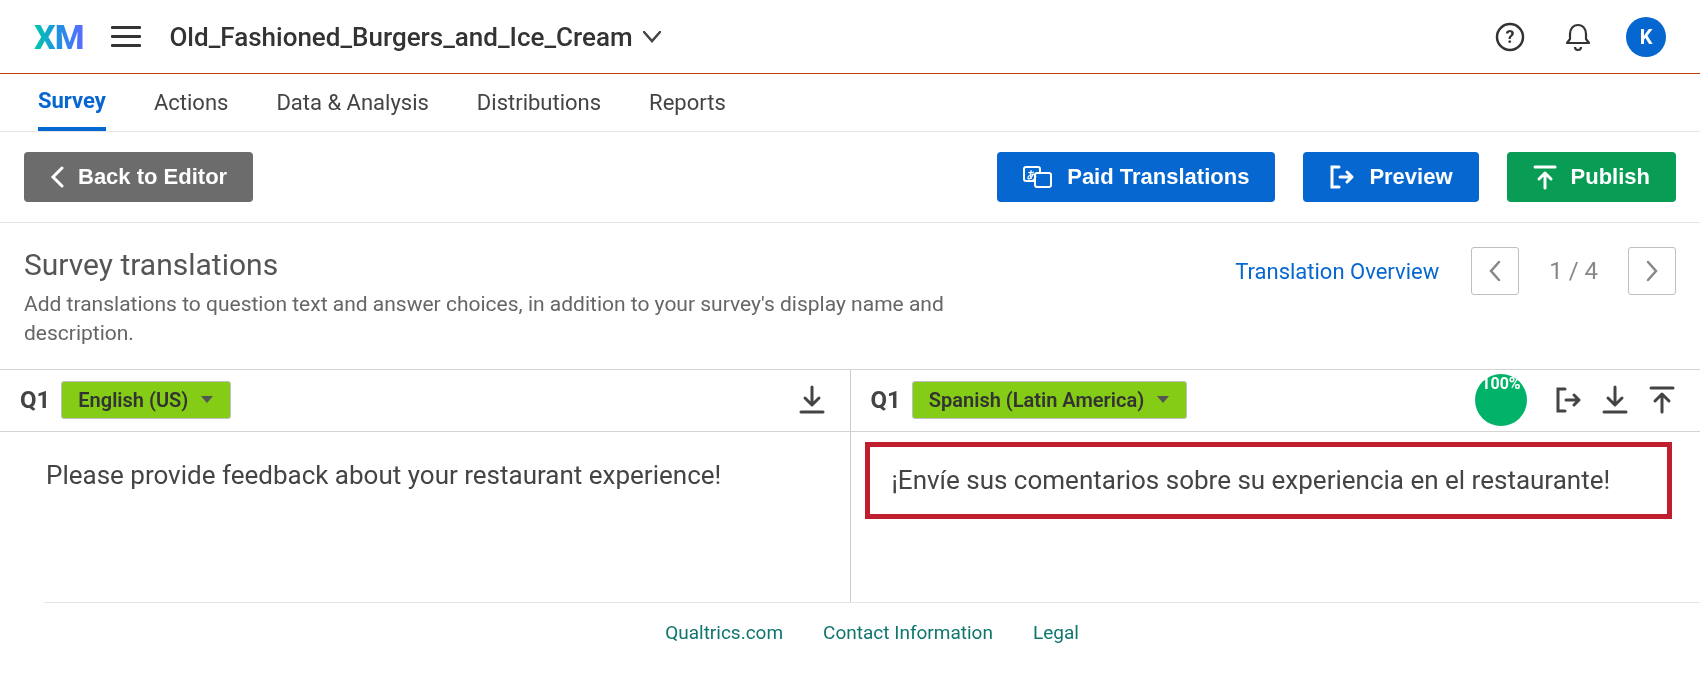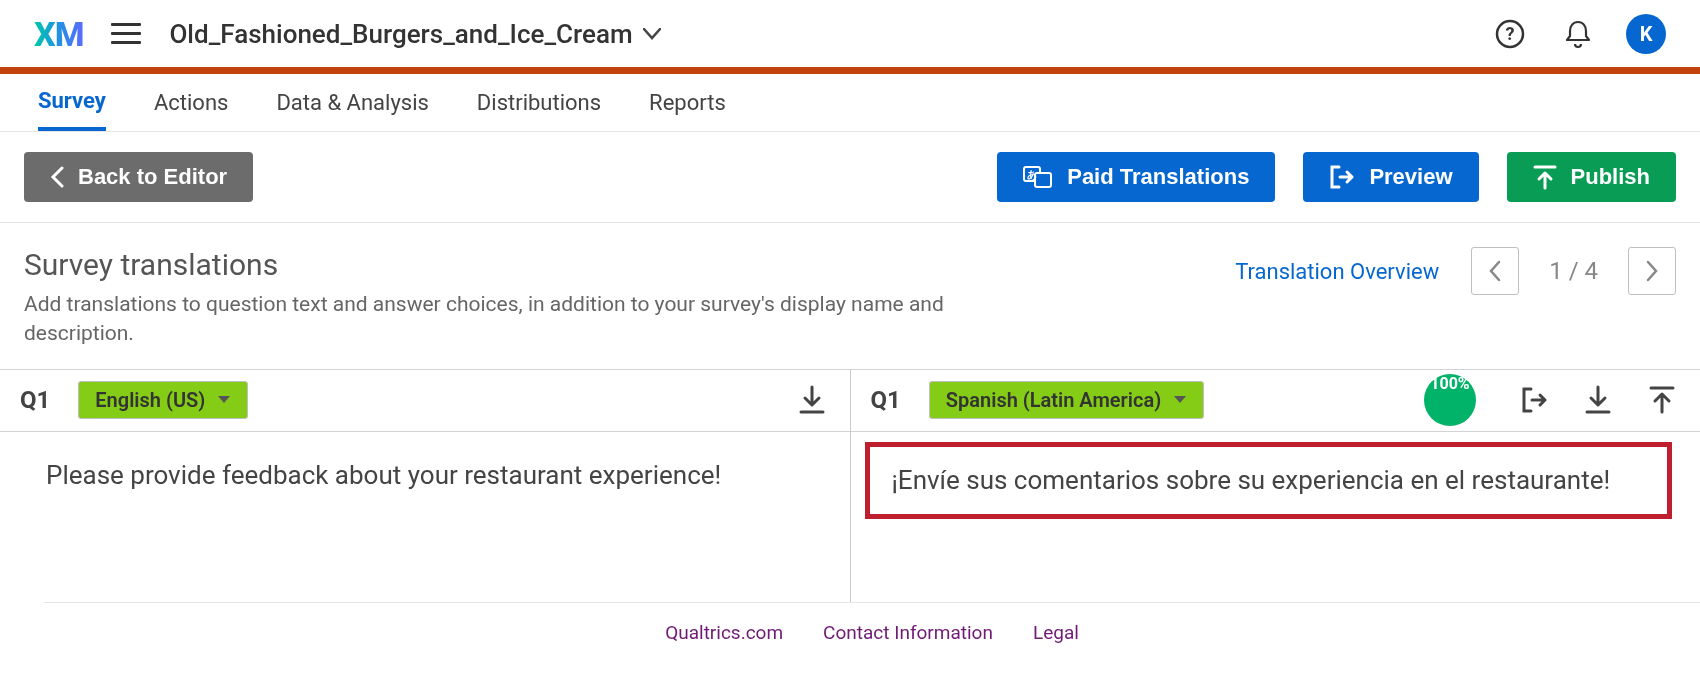--- a/index.html
+++ b/index.html
@@ -11,21 +11,21 @@
       height:698px;
       overflow:hidden;
     }
 
     
     .topbar {
       display:flex;
       align-items:center;
       height:74px;
       padding:0 34px;
-      border-bottom:7px solid #c2410c;
+      border-bottom:1px solid #c2410c;
       gap:28px;
     }
     .logo {
       font-size:34px;
       font-weight:800;
       background:linear-gradient(90deg,#00c9a7 0%,#1b95e0 45%,#5a6bff 100%);
       -webkit-background-clip:text;
       background-clip:text;
       color:transparent;
       letter-spacing:-1px;
@@ -109,21 +109,21 @@
       display:flex;
       height:232px;
     }
     .col {
       flex:1;
       display:flex;
       flex-direction:column;
     }
     .col.left{ border-right:1px solid #ccc;}
     .col-header{
-      display:flex; align-items:center; gap:28px;
+      display:flex; align-items:center; gap:11px;
       padding:8px 20px;
       border-bottom:1px solid #d3d3d3;
       height:62px;
     }
     .q-label{ font-size:24px; font-weight:700; color:#444;}
     .lang-select{
       display:flex; align-items:center; gap:12px;
       border:1px solid #bfbfbf; border-radius:3px;
       padding:6px 16px; font-size:20px; font-weight:600; color:#333;
       cursor:pointer; background:#84cc16;
@@ -145,21 +145,21 @@
     .col-body.highlighted{
       margin:10px 28px 10px 14px;
       padding:16px 22px;
       border:5px solid #bf1e2e;
       font-size:26px;
     }
     .footer {
       border-top:1px solid #e5e5e5;
       display:flex; justify-content:center; gap:40px;
       padding:18px 0;
-      font-size:19px; color:#701a75;margin-left:44px;
+      font-size:19px; color:#0f766e;margin-left:44px;
     }
     .footer span{cursor:pointer;}
 
     svg { display:block; }
   </style>
 </head>
 <body>
 
 <div class="topbar">
   <div class="logo">XM</div>

